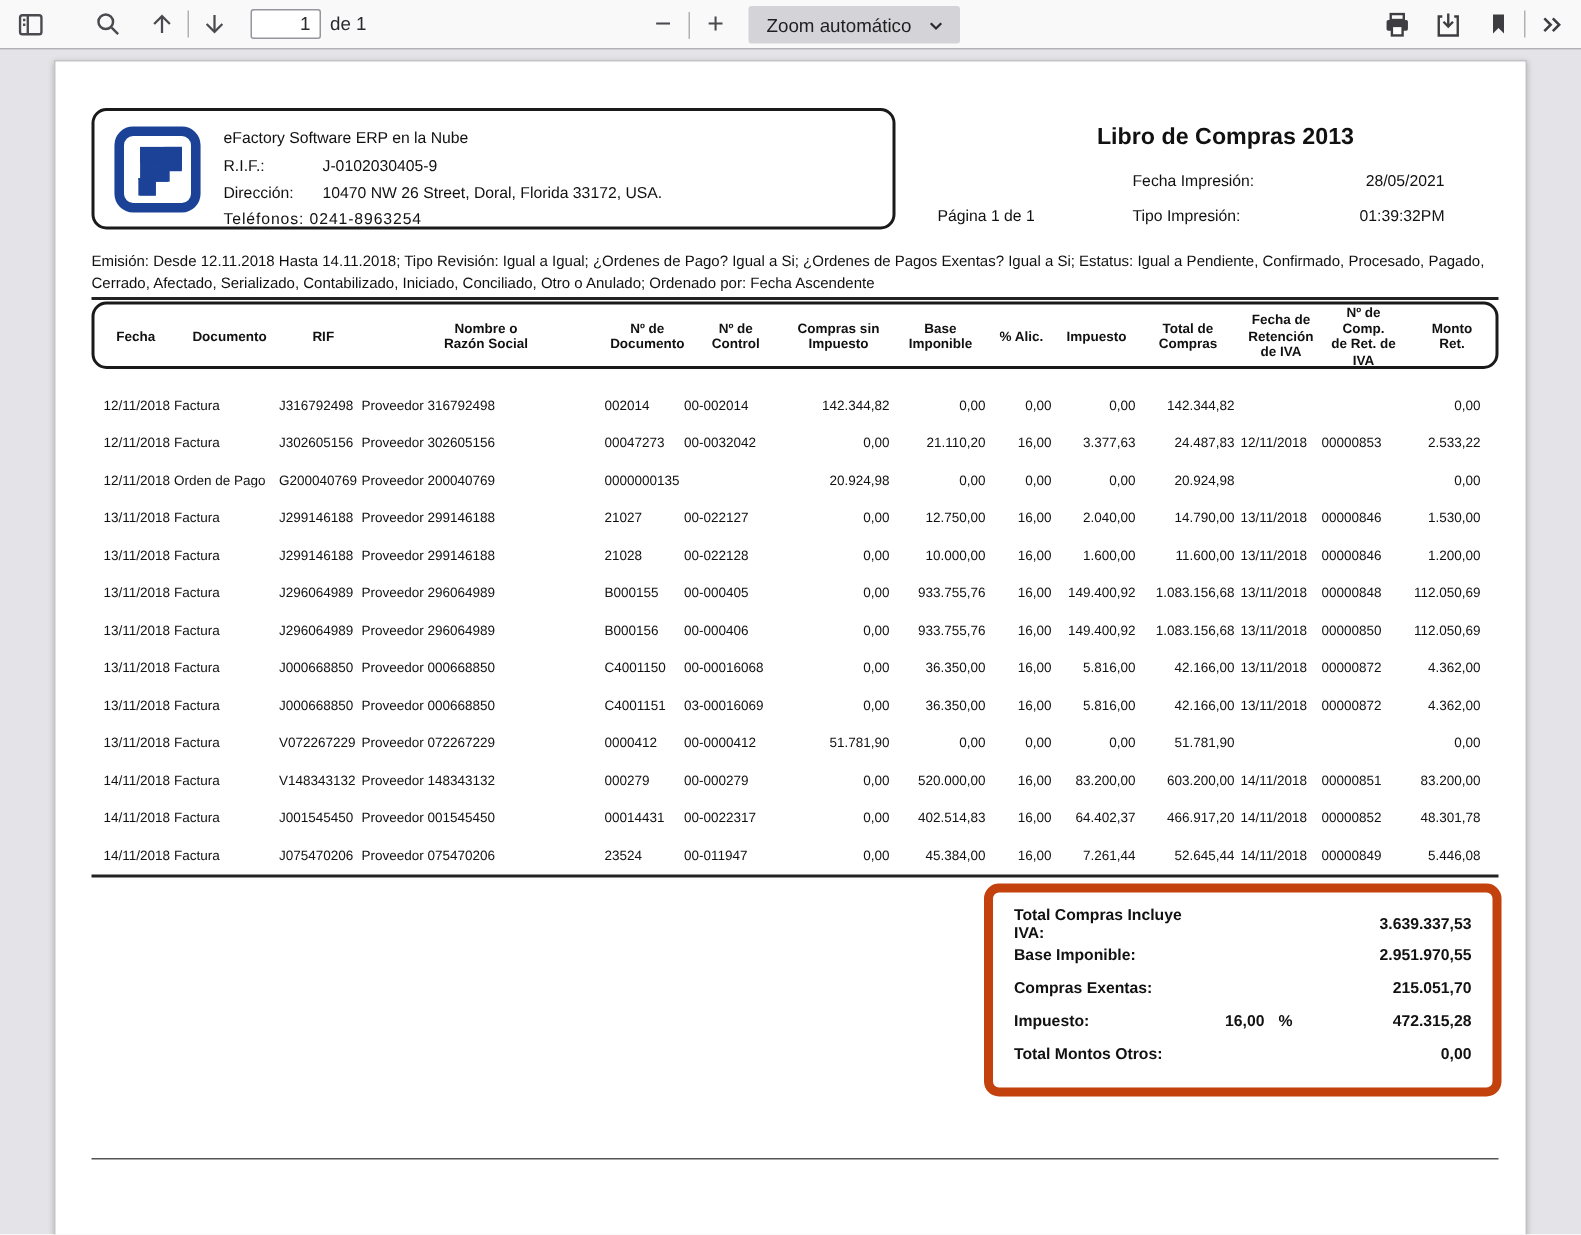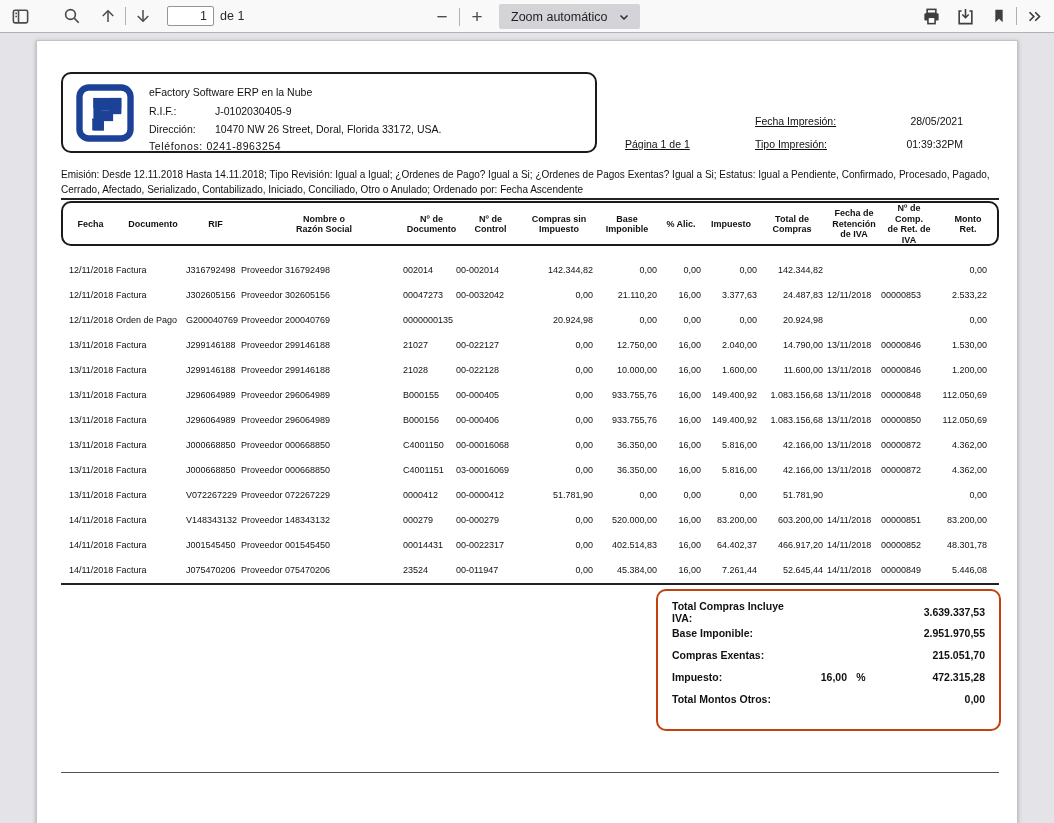--- a/index.html
+++ b/index.html
@@ -32,21 +32,21 @@
   .companybox { position:absolute; left:24px; top:31px; width:536px; height:81px;
     border:2px solid #1a1a1a; border-radius:10px; }
   .logo { position:absolute; left:13px; top:10px; width:58px; height:58px; }
   .co-line1 { position:absolute; left:86px; top:12px; font-size:10.5px; }
   .co-label { position:absolute; left:86px; font-size:10.5px; }
   .co-val { position:absolute; left:152px; font-size:10.5px; }
   .co-phone { position:absolute; left:86px; top:66px; font-size:10.5px; letter-spacing:.6px; }
 
   .doctitle { position:absolute; left:600px; top:42px; width:360px; text-align:center;
     font-size:15.5px; font-weight:bold; }
-  .meta-label { position:absolute; font-size:10.5px;text-decoration:underline; }
+  .meta-label { position:absolute; font-size:10.5px; }
   .meta-val { position:absolute; font-size:10.5px; text-align:right; width:90px; }
 
   .filters { position:absolute; left:24px; top:126px; width:938px; font-size:10px; line-height:15px; }
   .rule-top { position:absolute; left:24px; top:157px; width:938px; border-top:2px solid #222; }
 
   .gridcols { display:grid;
     grid-template-columns:55px 70px 55px 162px 53px 65px 72px 64px 44px 56px 66px 58px 52px 66px; }
   .headerbox { position:absolute; left:24px; top:160px; width:938px; height:45px;
     border:2px solid #1a1a1a; border-radius:10px; align-items:center; }
   .th { font-size:9px; font-weight:bold; text-align:center; white-space:pre-line; line-height:10.5px; }
@@ -54,21 +54,21 @@
   .tbody { position:absolute; left:24px; top:216px; width:938px; }
   .trow { height:25px; align-items:center; }
   .td { font-size:9px; white-space:nowrap; overflow:hidden; }
   .td.c1 { padding-left:8px; }
   .td.c12 { padding-left:4px; }
   .td.num { text-align:right; }
   .td.c14 { text-align:right; padding-right:12px; }
   .rule-bottom { position:absolute; left:24px; top:542px; width:938px; border-top:2px solid #222; }
 
   .totalsbox { position:absolute; left:619px; top:548px; width:345px; height:142px;
-    border:2px solid #c2410c; border-radius:10px; padding:9px 14px 0 14px; }
+    border:6px solid #c2410c; border-radius:10px; padding:9px 14px 0 14px; }
   .totrow { display:grid; grid-template-columns:1fr 52px 28px 110px; height:22px;
     align-items:center; font-size:10.5px; font-weight:bold; }
   .totrow .rate { text-align:right; }
   .totrow .pct { text-align:center; }
   .totrow .tval { text-align:right; }
 
   .footrule { position:absolute; left:24px; top:731px; width:938px; border-top:1px solid #555; }
   .footer { position:absolute; left:24px; top:739px; width:938px; font-size:10px; display:flex; }
   .footer .furl { width:132px; }
 
@@ -192,20 +192,21 @@
         </svg>
       </div>
       <div class="co-line1">eFactory Software ERP en la Nube</div>
       <div class="co-label" style="top:31px">R.I.F.:</div>
       <div class="co-val" style="top:31px">J-0102030405-9</div>
       <div class="co-label" style="top:49px">Dirección:</div>
       <div class="co-val" style="top:49px">10470 NW 26 Street, Doral, Florida 33172, USA.</div>
       <div class="co-phone">Teléfonos:  0241-8963254</div>
     </div>
 
+    <div class="doctitle">Libro de Compras 2013</div>
     <div class="meta-label" style="left:718px; top:74px">Fecha Impresión:</div>
     <div class="meta-val" style="left:836px; top:74px">28/05/2021</div>
     <div class="meta-label" style="left:588px; top:97px">Página 1 de 1</div>
     <div class="meta-label" style="left:718px; top:97px">Tipo Impresión:</div>
     <div class="meta-val" style="left:836px; top:97px">01:39:32PM</div>
 
     <div class="filters">Emisión: Desde 12.11.2018  Hasta 14.11.2018; Tipo Revisión: Igual a Igual; ¿Ordenes de Pago? Igual a Si; ¿Ordenes de Pagos Exentas? Igual a Si; Estatus: Igual a Pendiente, Confirmado, Procesado, Pagado, Cerrado, Afectado, Serializado, Contabilizado, Iniciado, Conciliado, Otro o Anulado; Ordenado por: Fecha Ascendente</div>
     <div class="rule-top"></div>
 
     <div class="headerbox gridcols" id="thead">

